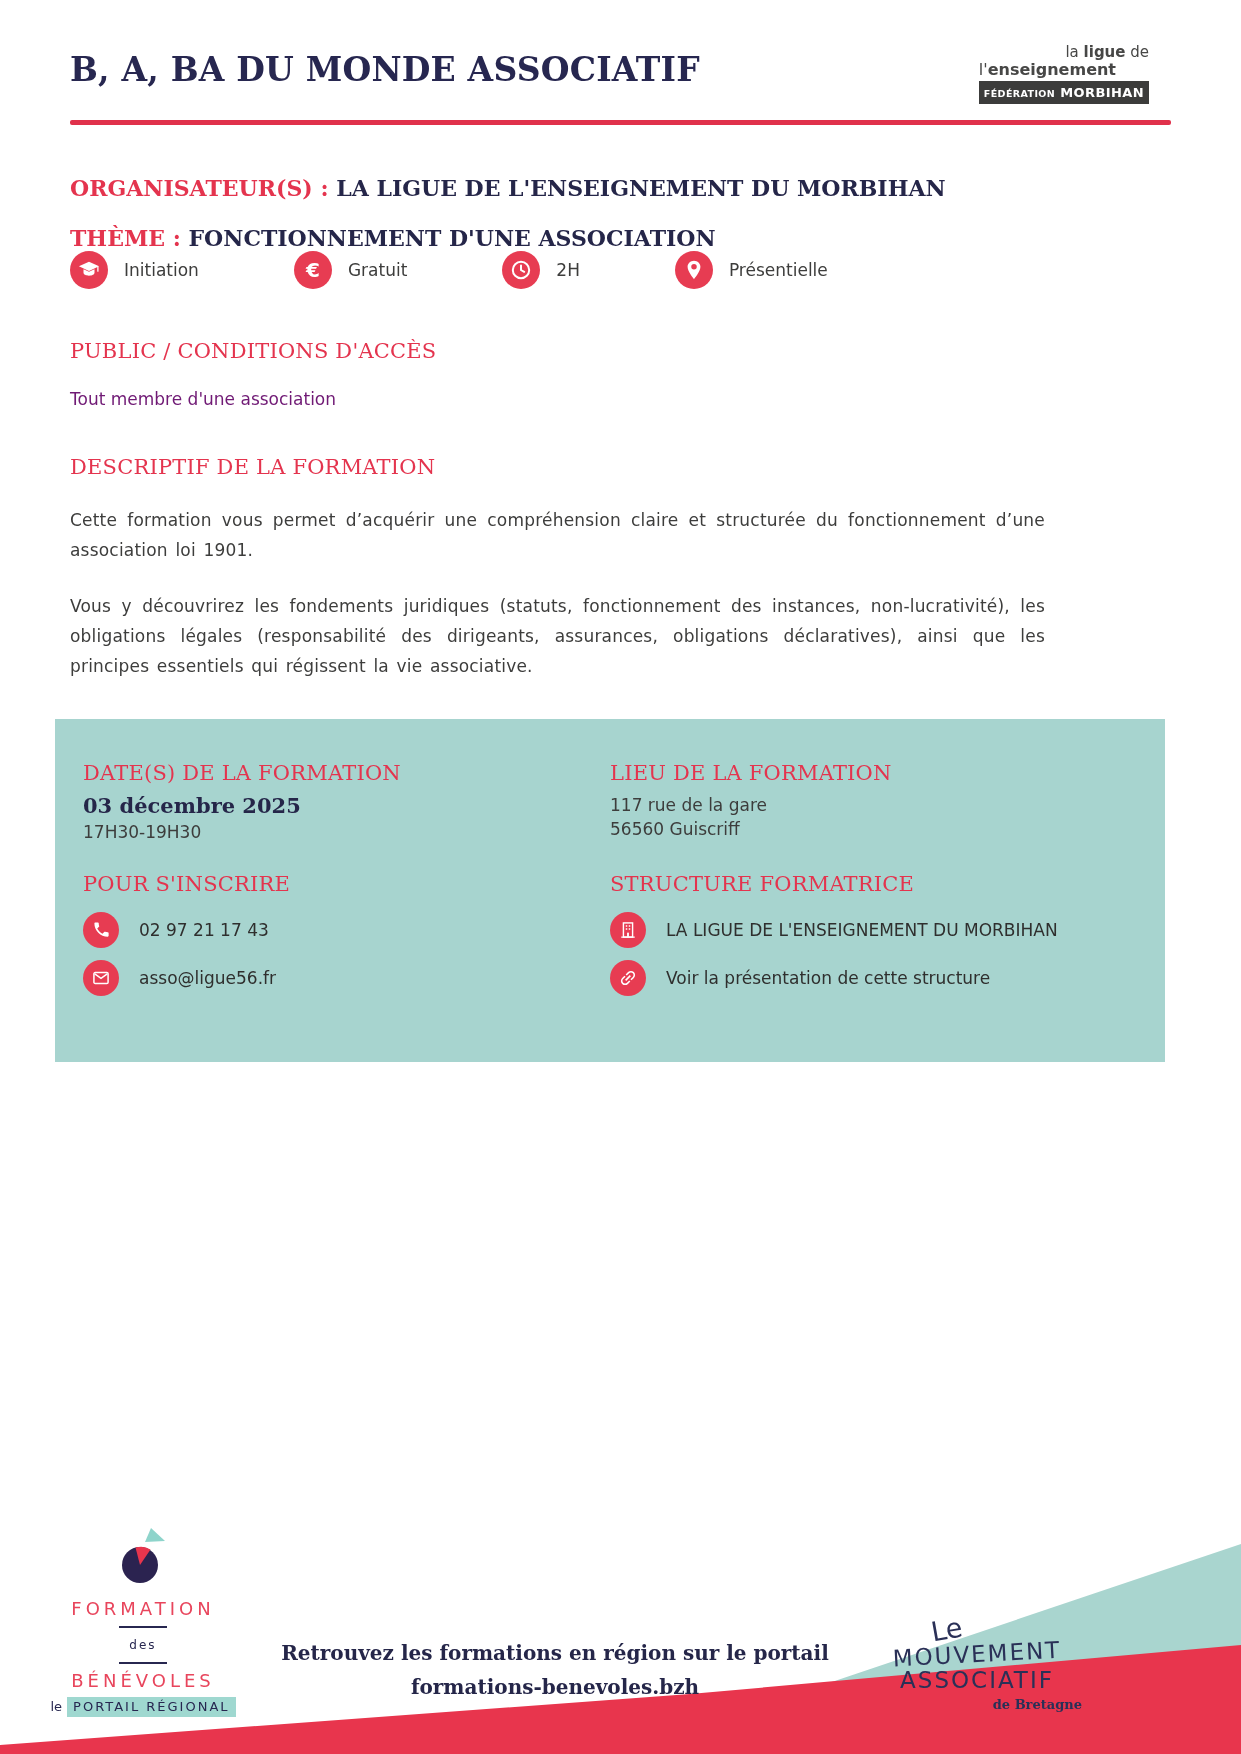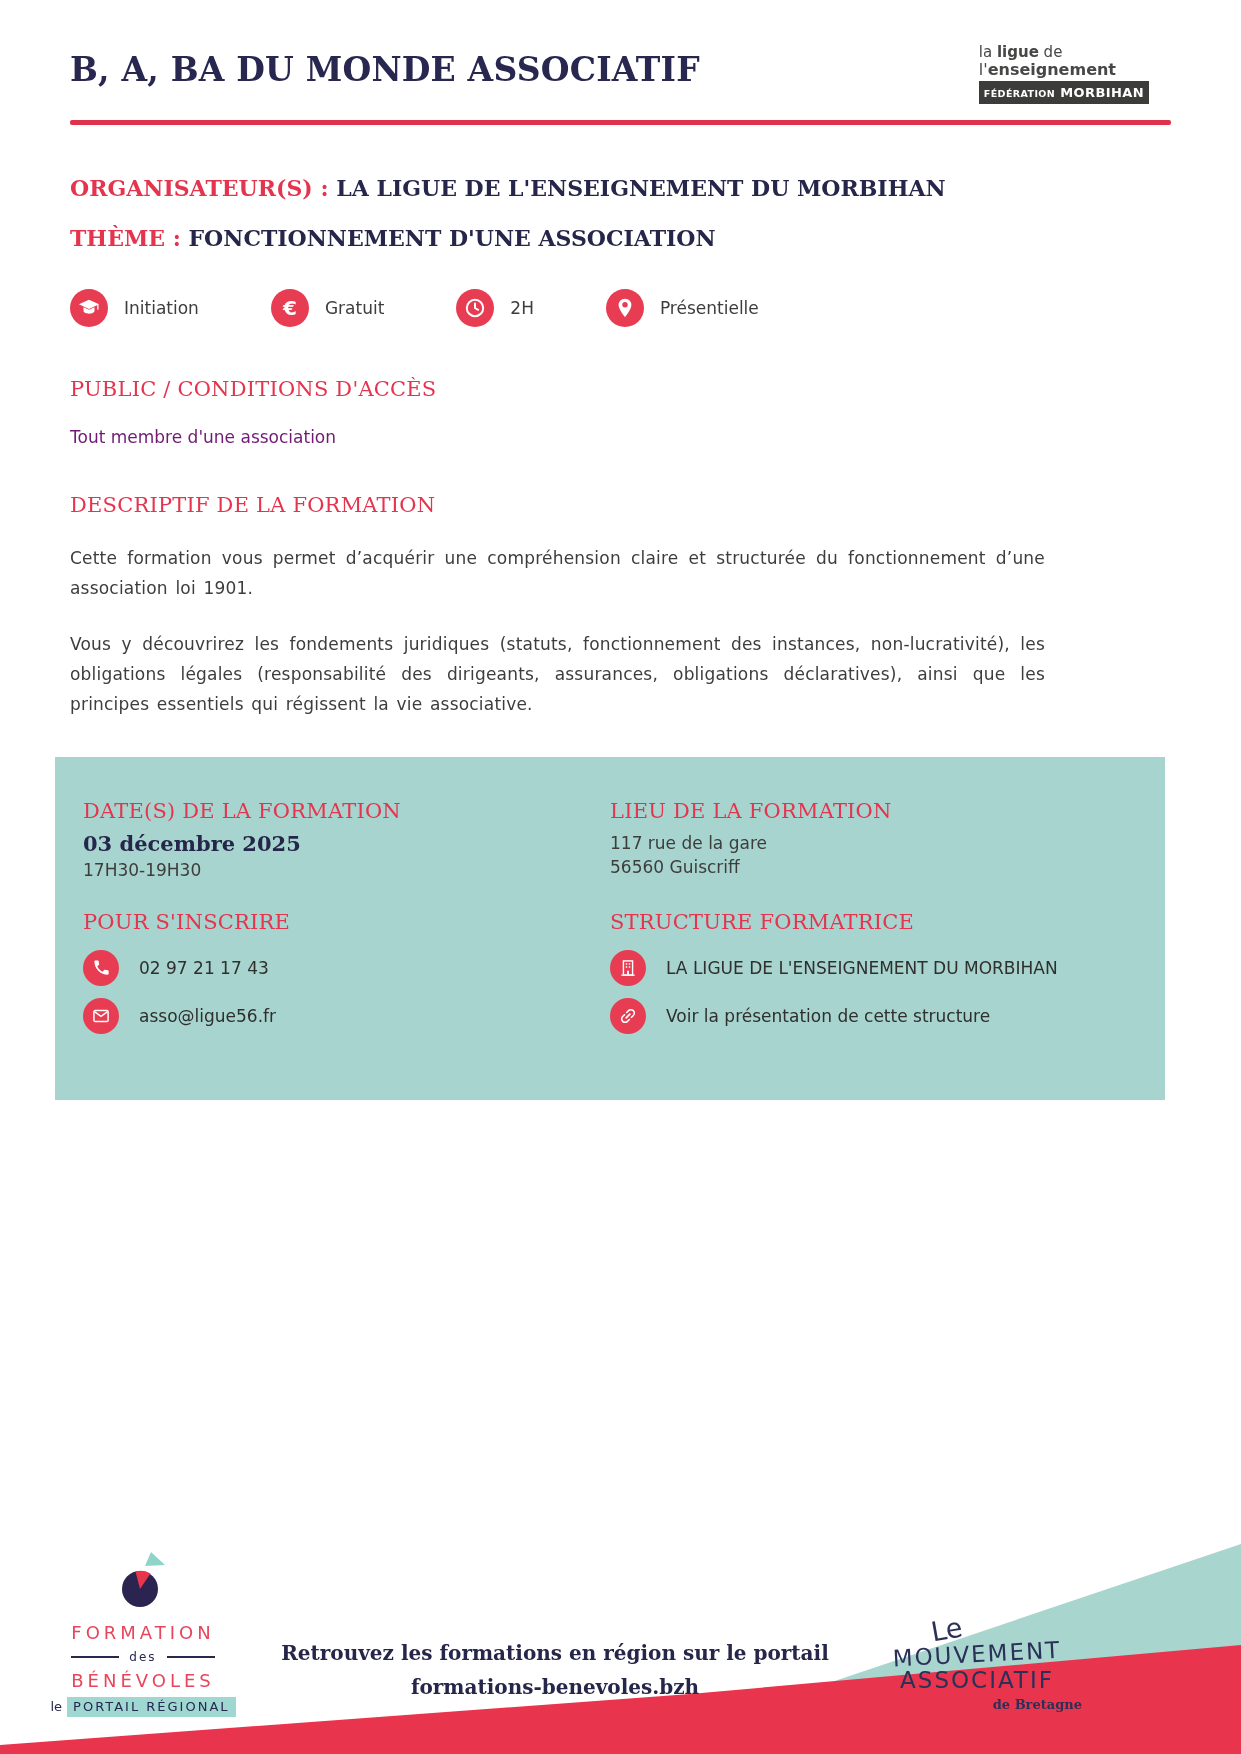--- a/index.html
+++ b/index.html
@@ -11,40 +11,40 @@
   }
   .content { padding:42px 70px 0 70px; }
 
   
   .header { display:flex; justify-content:space-between; align-items:flex-start; }
   .doc-title {
     font-family:"DejaVu Serif", serif; font-weight:bold; color:#272750;
     font-size:33px; letter-spacing:0.2px; padding-top:8px;
   }
   .ligue-logo { margin-right:22px; color:#474746; line-height:1.1; padding-top:2px; }
-  .ligue-logo .l1 { font-size:15px; }
+  .ligue-logo .l1 { font-size:15px;text-align:right; }
   .ligue-logo .l2 { font-size:16px; }
   .ligue-logo b { font-weight:bold; }
   .ligue-banner {
     margin-top:3px; background:#3c3c3b; color:#ffffff; display:inline-block;
     padding:2px 5px 3px 5px; white-space:nowrap;
   }
   .ligue-banner .fed { font-size:9.5px; font-weight:bold; letter-spacing:0.4px; }
   .ligue-banner .mor { font-size:13px; font-weight:bold; letter-spacing:0.4px; }
   .title-rule { height:5px; background:#e0314b; margin-top:16px; border-radius:2px; }
 
   
   .meta-line { font-family:"DejaVu Serif", serif; font-weight:bold; font-size:22px; }
   .meta-line.first { margin-top:50px; }
   .meta-line.second { margin-top:24px; }
   .meta-label { color:#e4344e; }
   .meta-value { color:#252649; }
 
   
-  .badges { display:flex; align-items:center; margin-top:38px; gap:72px; }
+  .badges { display:flex; align-items:center; gap:95px; }
   .badge { display:flex; align-items:center; gap:16px; }
   .badge-circle {
     width:38px; height:38px; border-radius:50%; background:#e73c52; flex:0 0 38px;
     display:flex; align-items:center; justify-content:center; color:#fff;
   }
   .badge-circle .euro { font-size:20px; font-weight:bold; color:#fff; }
   .badge-label { font-size:17px; color:#3d3d3c; }
 
   
   .section-heading {
@@ -85,21 +85,21 @@
 
   
   .footer-bands { position:absolute; left:0; bottom:0; width:1241px; height:230px; }
   .fb-left-logo {
     position:absolute; left:38px; bottom:40px; width:210px; text-align:center;
   }
   .fb-left-logo .pie { display:block; margin:0 auto 8px auto; }
   .fl-line1 { color:#e8455c; font-size:18px; letter-spacing:4px; font-weight:400; }
   .fl-line2 {
     color:#272750; font-size:12px; margin:7px 0 6px 0;
-    display:flex; align-items:center; justify-content:center; gap:10px; letter-spacing:2px;
+    display:flex; align-items:center; justify-content:flex-start; gap:10px; letter-spacing:2px;flex-direction:column;
   }
   .fl-line2 .dash { height:2px; width:48px; background:#272750; display:inline-block; }
   .fl-line3 { color:#e8455c; font-size:18px; letter-spacing:4px; }
   .fl-line4 { margin-top:8px; font-size:13px; color:#272750; }
   .fl-line4 .le { margin-right:5px; }
   .fl-line4 .hl {
     background:#9fd8d0; font-weight:normal; letter-spacing:2px; padding:2px 6px 3px 6px;
   }
 
   .footer-center {

